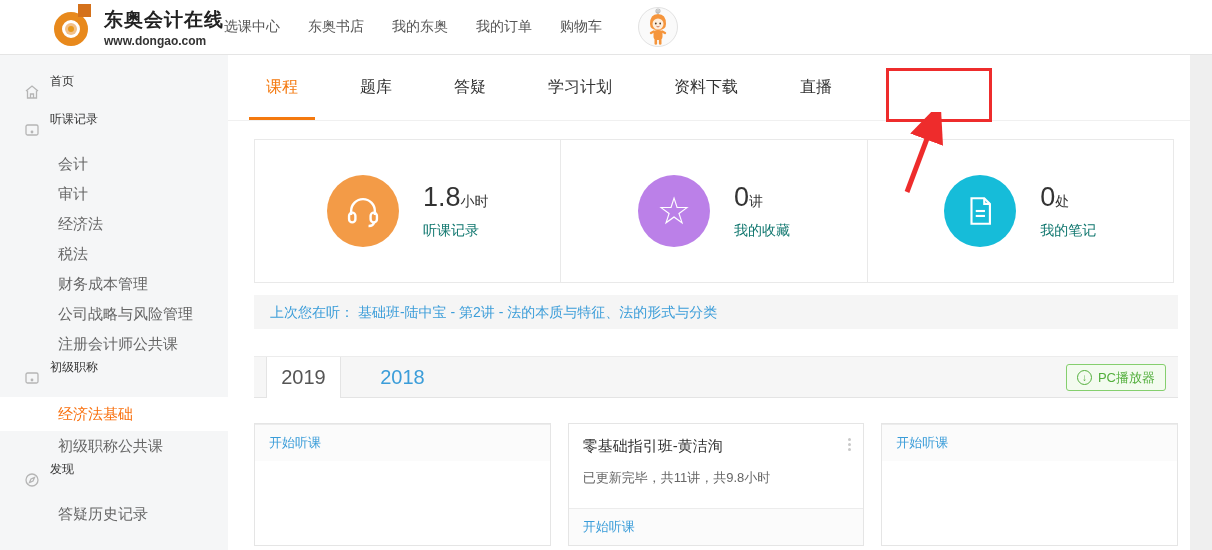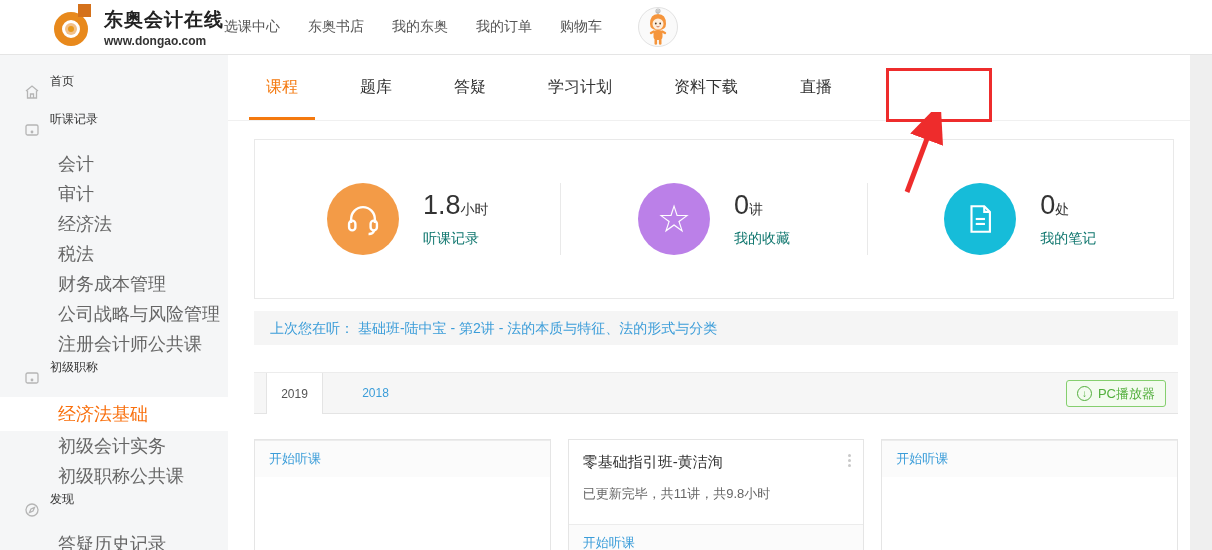--- a/index.html
+++ b/index.html
@@ -27,37 +27,37 @@
   
   .page { display:flex; height:495px; }
   .sidebar { width:228px; flex-shrink:0; background:#f5f6f7; padding-top:18px; }
   .side-section {
     height:38px; display:flex; gap:10px;
     padding-left:24px; font-size:12px; color:#333; cursor:pointer;
   }
   .side-section .s-icon { display:flex; align-items:center; }
   .side-sub {
     height:30px; line-height:30px; padding-left:58px;
-    font-size:18px; color:#666; cursor:pointer;
+    font-size:15px; color:#666; cursor:pointer;
   }
   .side-sub.active { background:#fff; color:#f96f0c; height:34px; line-height:34px; }
   .main { flex:1; background:#fff; margin-right:22px; position:relative; }
   
   .tabs { height:66px; border-bottom:1px solid #f0f0f0; display:flex; align-items:stretch; padding-left:38px; }
   .tab {
     font-size:16px; color:#333; margin-right:62px; cursor:pointer;
     display:flex; align-items:center; position:relative;
   }
   .tab.active { color:#f4790f; }
   .tab.active::after {
     content:""; position:absolute; bottom:0; left:50%; transform:translateX(-50%);
     width:66px; height:3px; background:#f4790f;
   }
   
-  .stats { margin:18px 16px 0 26px; border:1px solid #e9e9e9; height:160px; display:flex;align-items:center; }
+  .stats { margin:18px 16px 0 26px; border:1px solid #e9e9e9; height:144px; display:flex; }
   .stat-cell {
     flex:1; display:flex; align-items:center; justify-content:center; gap:24px;
     border-right:1px solid #e9e9e9; cursor:pointer;
   }
   .stat-cell:last-child { border-right:none; }
   .stat-circle {
     width:72px; height:72px; border-radius:50%;
     display:flex; align-items:center; justify-content:center; color:#fff;
   }
   .stat-circle .star-glyph { font-size:38px; line-height:1; color:#fff; }
@@ -71,22 +71,22 @@
     padding-left:16px; font-size:14px; color:#3b9dd9; cursor:pointer;
     white-space:nowrap; overflow:hidden;
   }
   
   .year-row {
     margin:27px 12px 0 26px; background:#f6f6f6;
     border-top:1px solid #ececec; border-bottom:1px solid #e4e4e4;
     height:42px; display:flex; align-items:stretch; position:relative; padding-left:12px;
   }
   .year-tab {
-    width:57px; display:flex; align-items:center; justify-content:center;
-    font-size:12px; color:#3b9dd9; cursor:pointer;
+    width:75px; display:flex; align-items:center; justify-content:center;
+    font-size:20px; color:#3b9dd9; cursor:pointer;
   }
   .year-tab.active {
     background:#fff; color:#555;
     border-left:1px solid #e4e4e4; border-right:1px solid #e4e4e4;
     margin-bottom:-1px;
   }
   .year-tab:not(.active) { margin-left:24px; }
   .pc-player-btn {
     position:absolute; right:12px; top:7px; height:27px;
     border:1px solid #85cf6e; background:#f3fbef; color:#53af3d;
@@ -194,21 +194,20 @@
     <div class="side-section">
       <span class="s-icon">
         <svg width="16" height="16" viewBox="0 0 16 16" fill="none" class="gray-stroke" stroke-width="1.3">
           <rect x="2" y="3" width="12" height="10" rx="1.5"></rect>
             <circle cx="8" cy="10" r="1.4" fill="#b5b5b5" stroke="none"></circle>
         </svg>
       </span>
       <span>初级职称</span>
     </div>
     <div class="side-sub active">经济法基础</div>
-    <div class="side-sub">初级会计实务</div>
     <div class="side-sub">初级职称公共课</div>
 
     <div class="side-section">
       <span class="s-icon">
         <svg width="16" height="16" viewBox="0 0 16 16" fill="none" class="gray-stroke" stroke-width="1.3">
           <circle cx="8" cy="8" r="6"></circle>
             <path d="M10.5 5.5 L9 9 L5.5 10.5 L7 7 Z"></path>
         </svg>
       </span>
       <span>发现</span>

